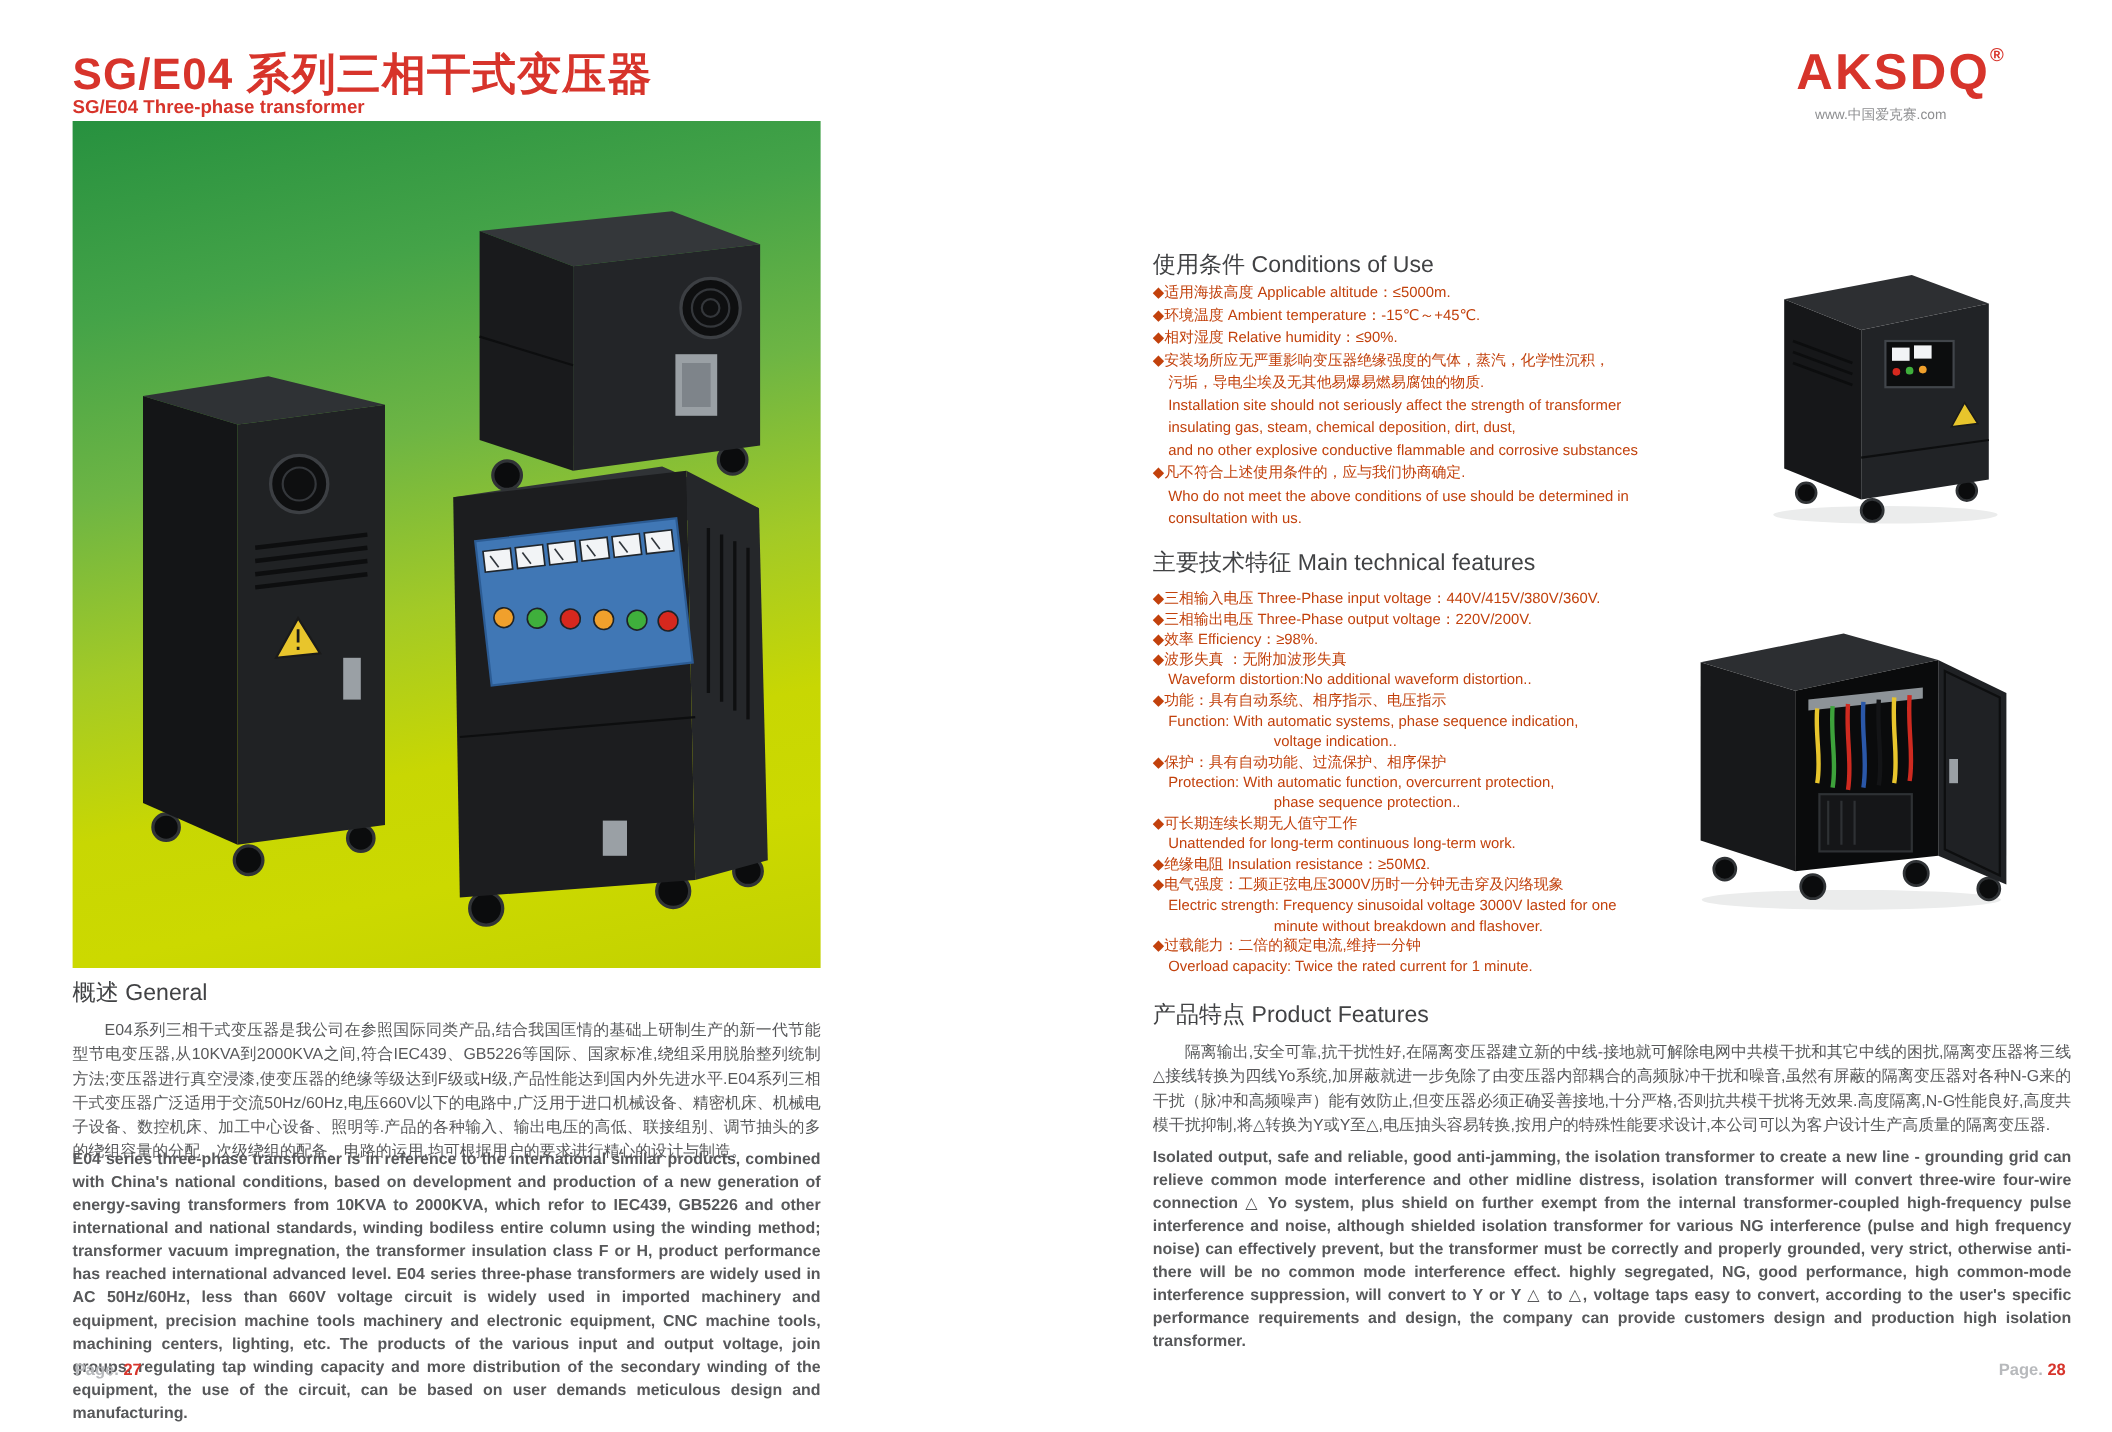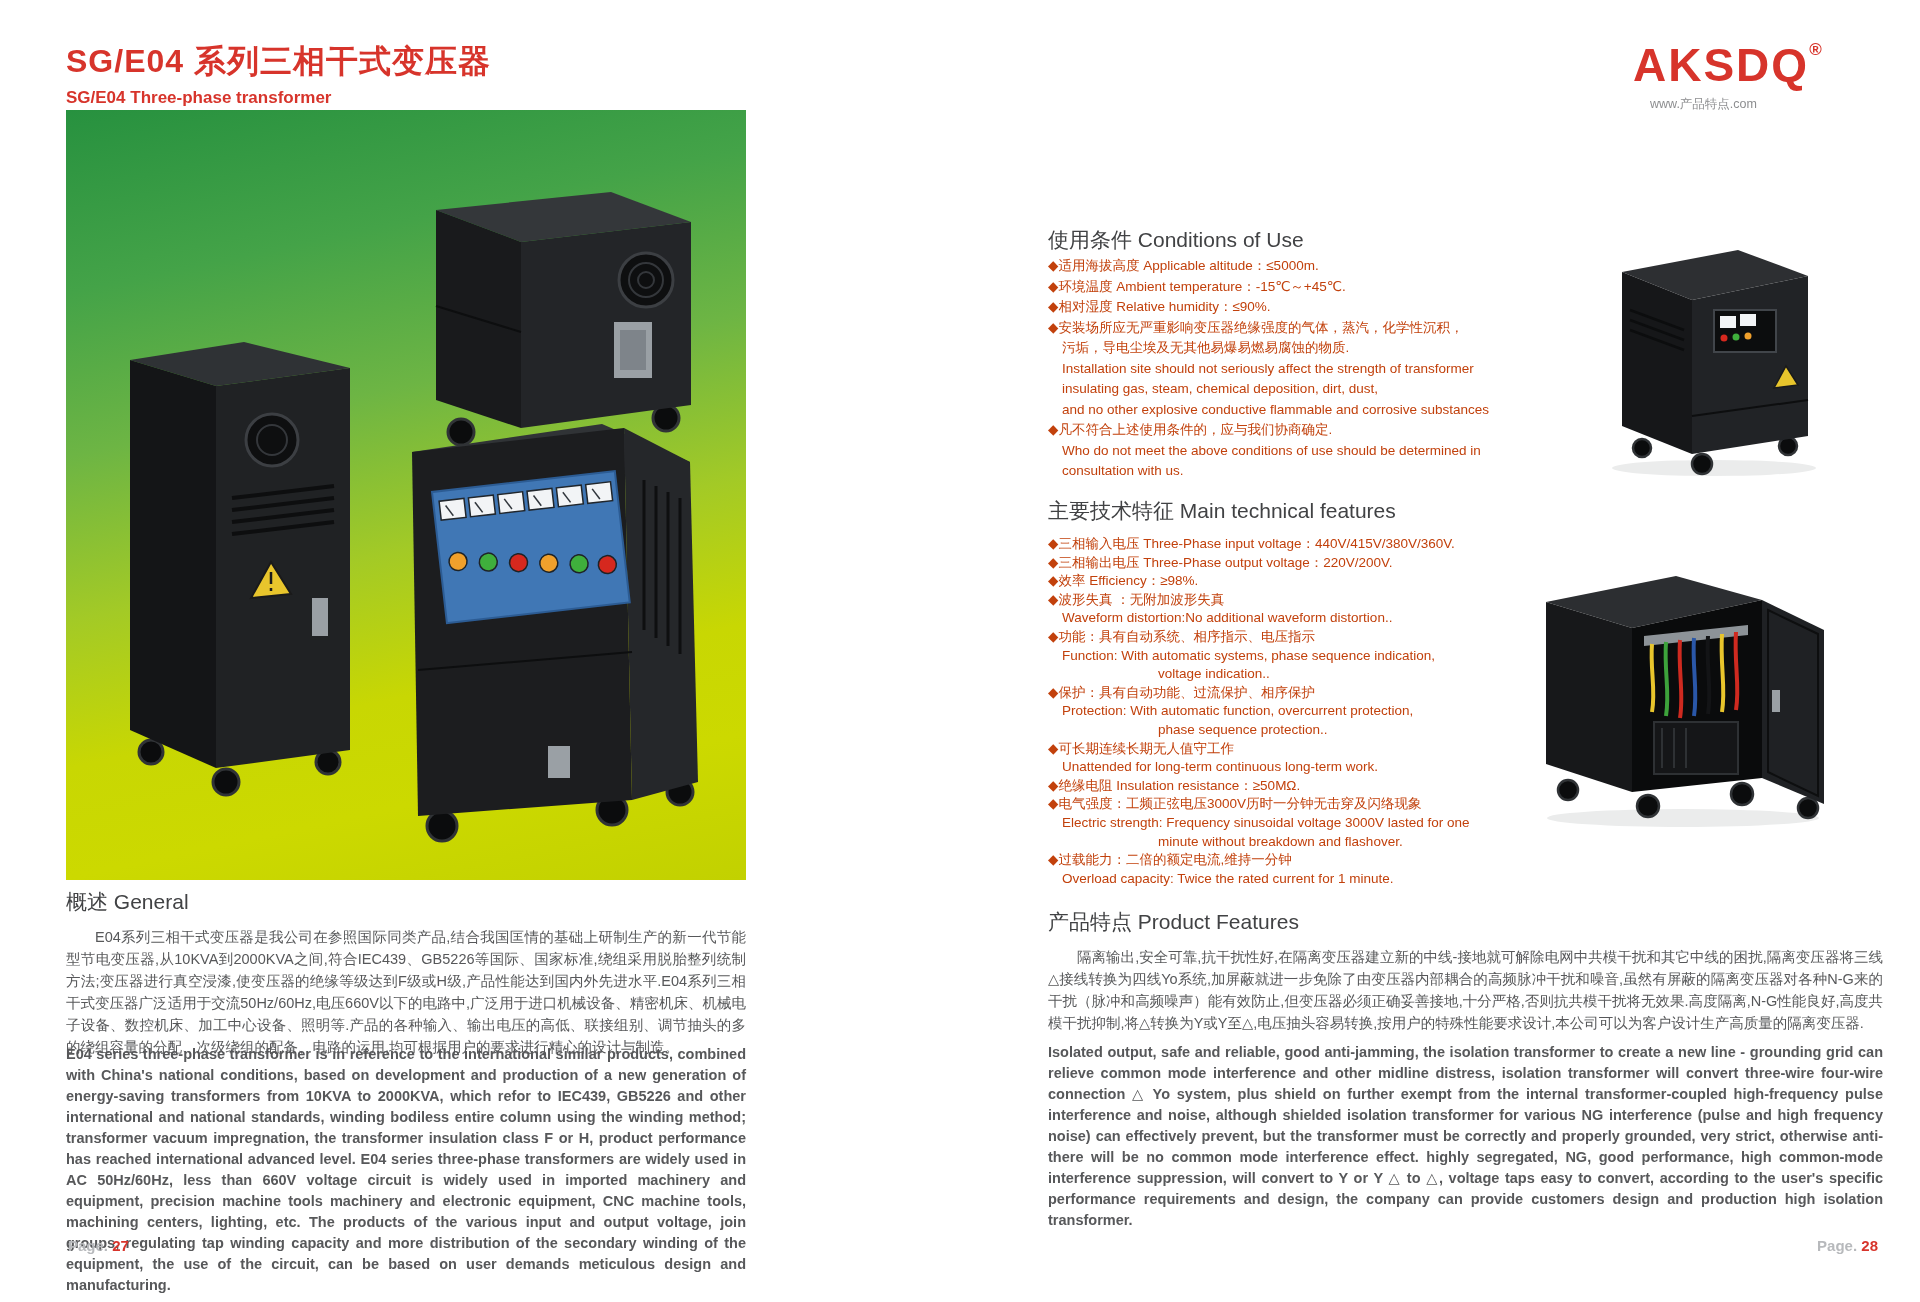--- a/index.html
+++ b/index.html
@@ -5,21 +5,21 @@
   * { margin:0; padding:0; box-sizing:border-box; }
   html,body { background:#ffffff; }
   body {
     width:1920px; height:1302px; position:relative; overflow:hidden;
     font-family:"Liberation Sans","DejaVu Sans",sans-serif;
     color:#58595b;
   }
   .abs { position:absolute; }
 
   
-  .title-cn { left:66px; top:40px; font-size:32px; font-weight:bold; color:#d7342b; letter-spacing:1px; white-space:nowrap; }
+  .title-cn { left:66px; top:40px; font-size:40px; font-weight:bold; color:#d7342b; letter-spacing:1px; white-space:nowrap; }
   .title-en { left:66px; top:88px; font-size:17px; font-weight:bold; color:#d7342b; white-space:nowrap; }
 
   
   .hero {
     left:66px; top:110px; width:680px; height:770px;
     background:linear-gradient(168deg,#27913f 0%,#44a348 20%,#6db544 38%,#a3ca26 56%,#c8d703 72%,#ccd900 84%,#c2d100 100%);
     overflow:hidden;
   }
   .hero svg { display:block; width:680px; height:770px; }
 
@@ -160,21 +160,21 @@
 <h3 class="abs sec-h general-h">概述 General</h3>
 <p class="abs para indent2em general-cn">E04系列三相干式变压器是我公司在参照国际同类产品,结合我国匡情的基础上研制生产的新一代节能型节电变压器,从10KVA到2000KVA之间,符合IEC439、GB5226等国际、国家标准,绕组采用脱胎整列统制方法;变压器进行真空浸漆,使变压器的绝缘等级达到F级或H级,产品性能达到国内外先进水平.E04系列三相干式变压器广泛适用于交流50Hz/60Hz,电压660V以下的电路中,广泛用于进口机械设备、精密机床、机械电子设备、数控机床、加工中心设备、照明等.产品的各种输入、输出电压的高低、联接组别、调节抽头的多的绕组容量的分配、次级绕组的配备、电路的运用,均可根据用户的要求进行精心的设计与制造。</p>
 <p class="abs para-en general-en">E04 series three-phase transformer is in reference to the international similar products, combined with China's national conditions, based on development and production of a new generation of energy-saving transformers from 10KVA to 2000KVA, which refor to IEC439, GB5226 and other international and national standards, winding bodiless entire column using the winding method; transformer vacuum impregnation, the transformer insulation class F or H, product performance has reached international advanced level. E04 series three-phase transformers are widely used in AC 50Hz/60Hz, less than 660V voltage circuit is widely used in imported machinery and equipment, precision machine tools machinery and electronic equipment, CNC machine tools, machining centers, lighting, etc. The products of the various input and output voltage, join groups, regulating tap winding capacity and more distribution of the secondary winding of the equipment, the use of the circuit, can be based on user demands meticulous design and manufacturing.</p>
 
 <div class="abs footer footer-left">
   <span class="pg-label">Page.</span>
   <span class="pg-num">27</span>
 </div>
 
 <div class="abs logo-text"><span>AKSDQ</span><span class="logo-reg">®</span></div>
-<div class="abs logo-site">www.产品特点.com</div>
+<div class="abs logo-site">www.中国爱克赛.com</div>
 
 <h3 class="abs sec-h cond-h">使用条件 Conditions of Use</h3>
 <div class="abs cond-list">
     <div class="bline ind0">◆适用海拔高度 Applicable altitude：≤5000m.</div>
     <div class="bline ind0">◆环境温度 Ambient temperature：-15℃～+45℃.</div>
     <div class="bline ind0">◆相对湿度 Relative humidity：≤90%.</div>
     <div class="bline ind0">◆安装场所应无严重影响变压器绝缘强度的气体，蒸汽，化学性沉积，</div>
     <div class="bline ind1">污垢，导电尘埃及无其他易爆易燃易腐蚀的物质.</div>
     <div class="bline ind1">Installation site should not seriously affect the strength of transformer</div>
     <div class="bline ind1">insulating gas, steam, chemical deposition, dirt, dust,</div>

